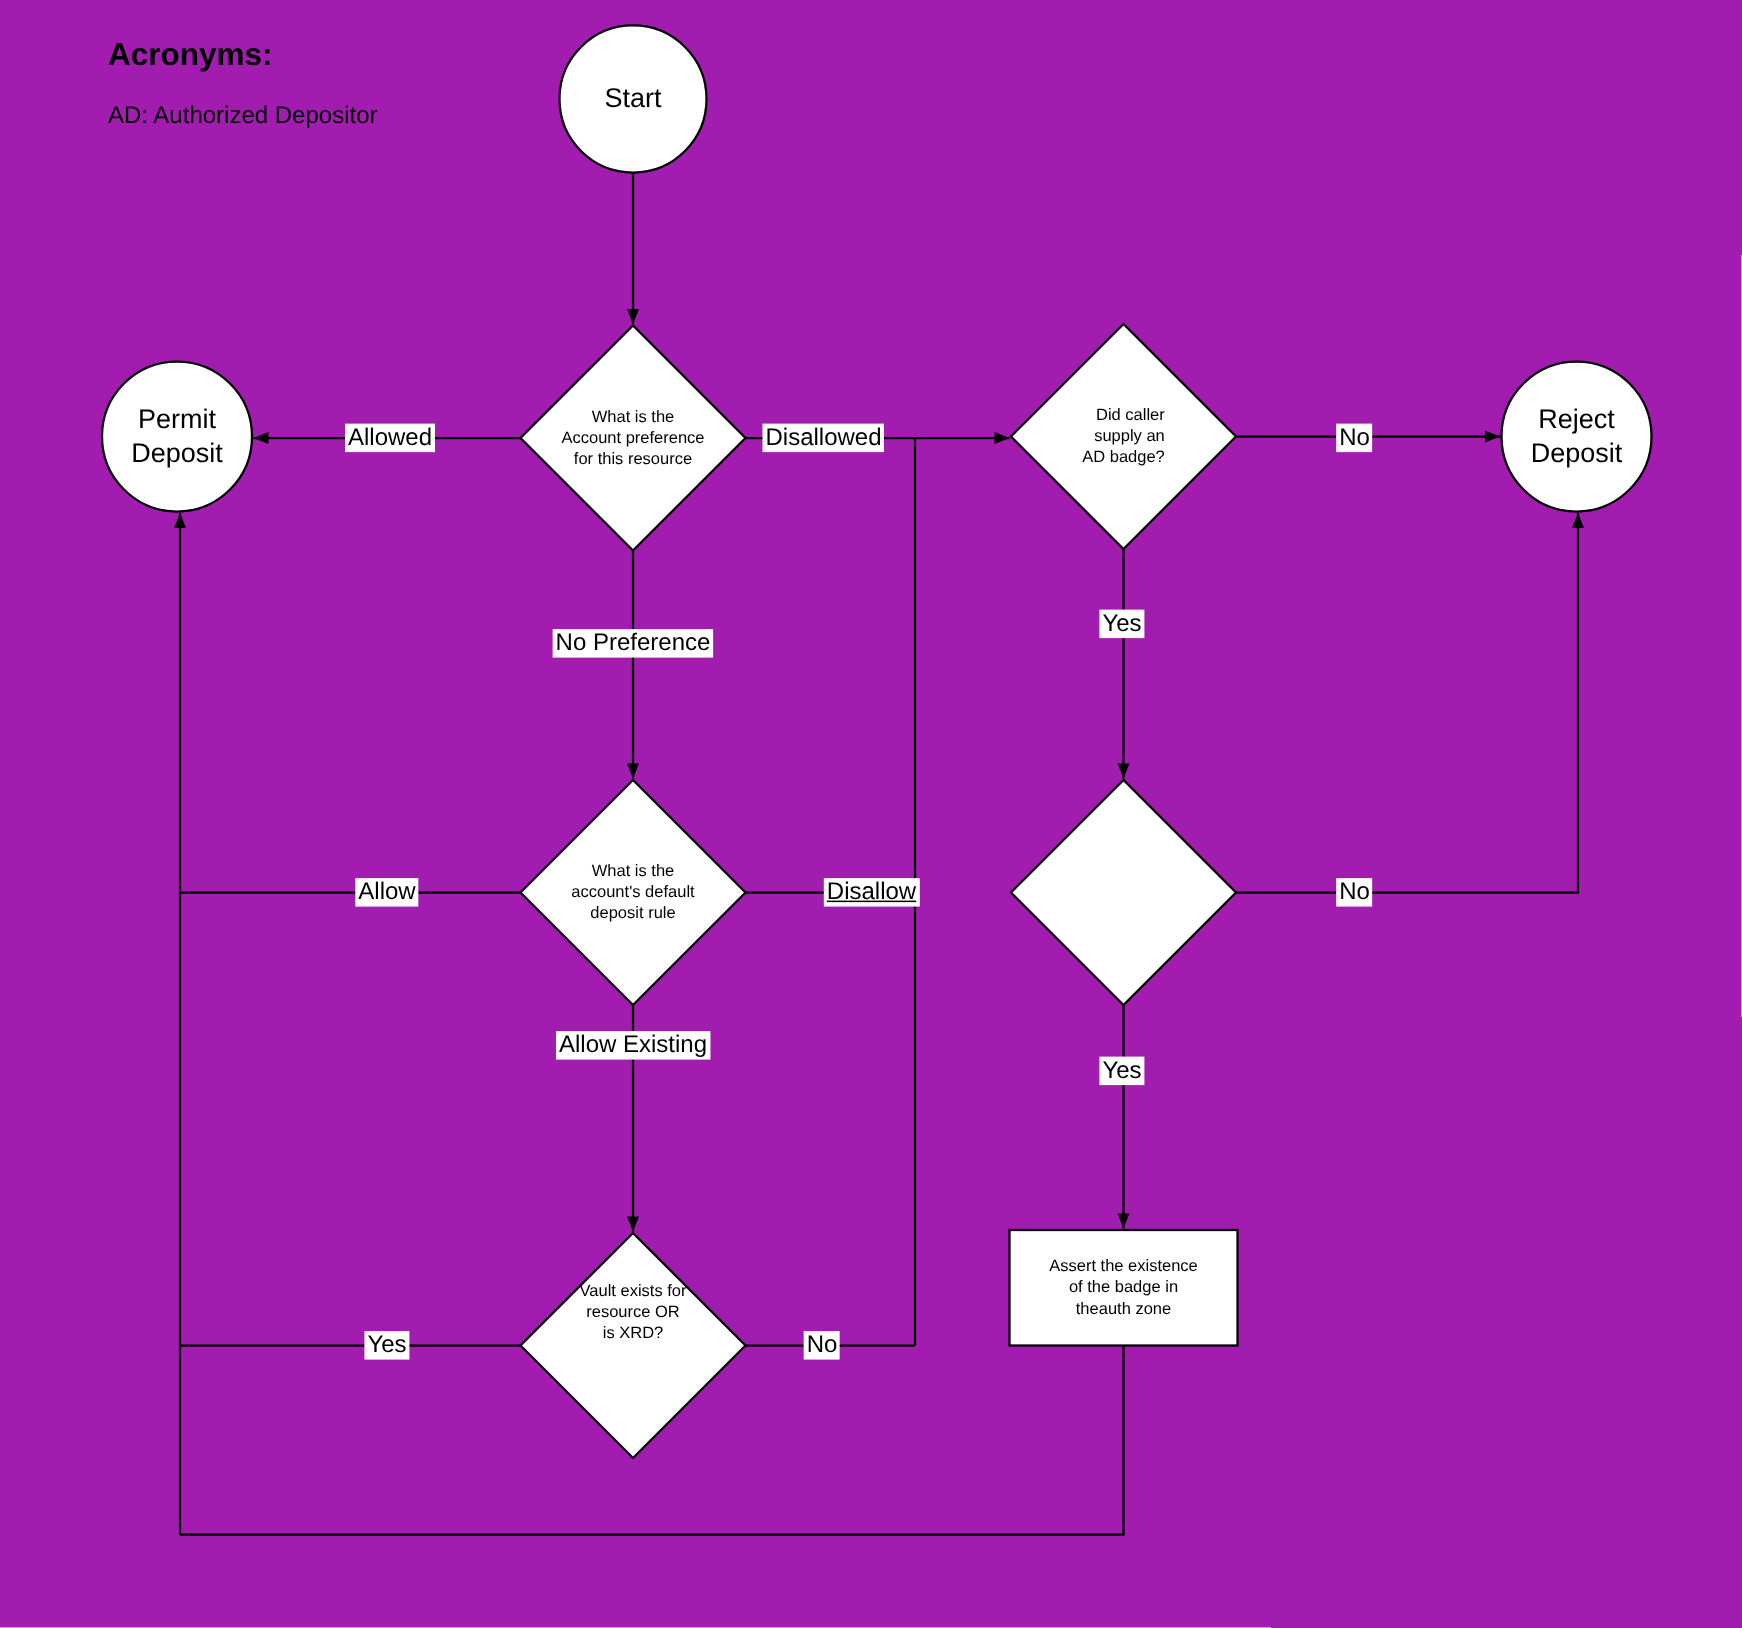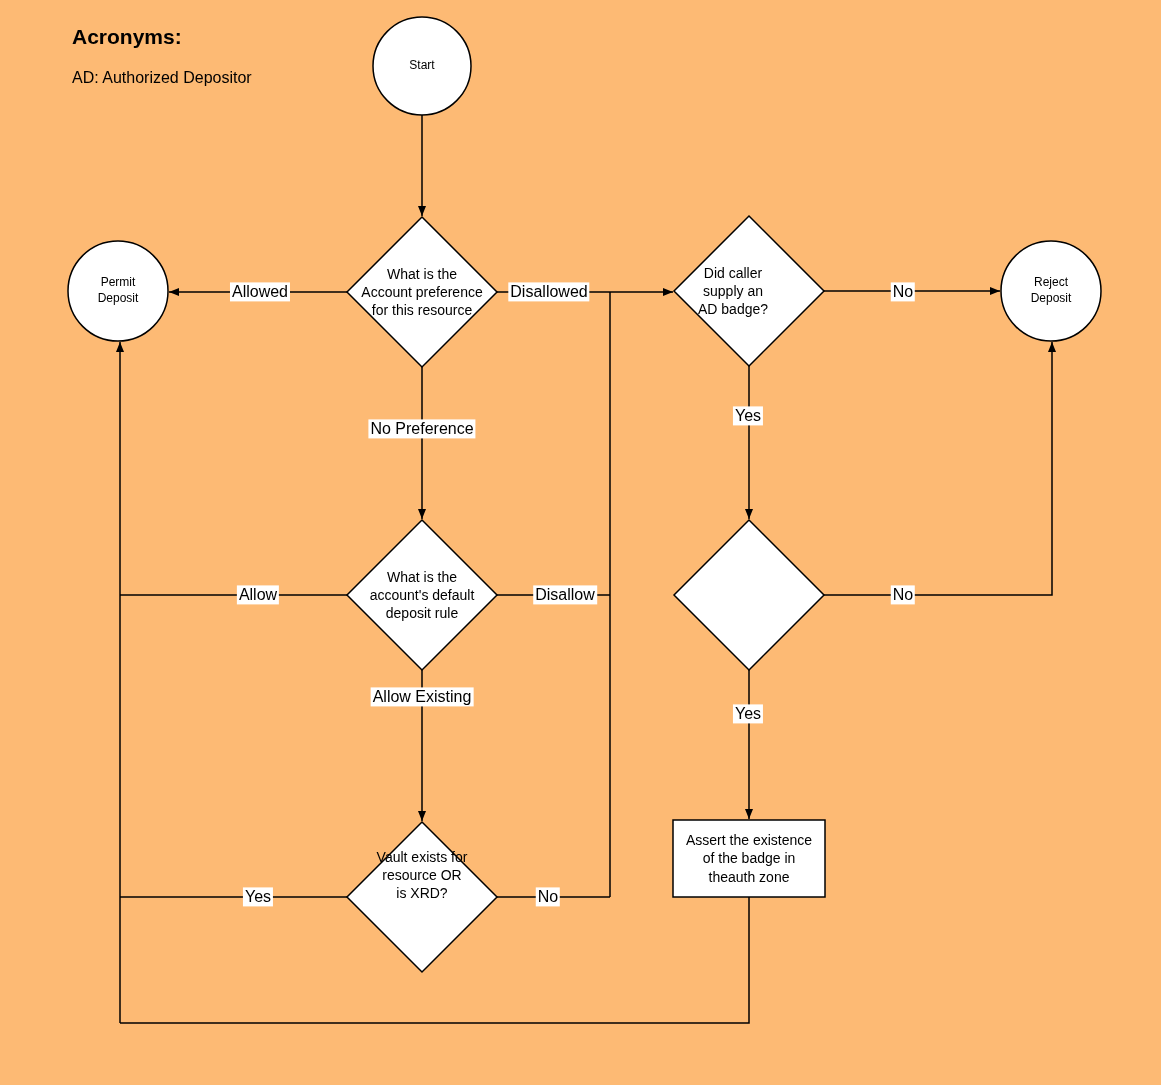--- a/index.html
+++ b/index.html
@@ -1,26 +1,26 @@
 <!DOCTYPE html>
 <html><head>
 <meta charset="utf-8">
 <style>
   html,body{margin:0;padding:0;background:#ffffff;}
   .canvas{
-    position:relative;width:1161px;height:1085px;background:#fdba74;
+    position:relative;width:1161px;height:1085px;background:#a21caf;
     font-family:"Liberation Sans",sans-serif;color:#000;overflow:hidden;
   }
   .canvas svg{position:absolute;left:0;top:0;}
   .nlabel{
     position:absolute;display:flex;align-items:center;justify-content:center;
-    text-align:center;font-size:14px;line-height:1.3;white-space:pre-line;
+    text-align:center;font-size:11px;line-height:1.3;white-space:pre-line;
     pointer-events:none;
   }
-  .nlabel.circle-label{font-size:12px;}
+  .nlabel.circle-label{font-size:18px;}
   .elabel{
     position:absolute;transform:translate(-50%,-50%);
     font-size:16px;line-height:1.2;background:#ffffff;padding:0 2px;
     white-space:nowrap;pointer-events:none;
   }
   .acr-title{position:absolute;left:72px;top:25px;font-size:21px;font-weight:700;}
   .acr-def{position:absolute;left:72px;top:69px;font-size:16px;}
   .shape{stroke:#000000;stroke-width:1.5;fill:#ffffff;}
   .edge{stroke:#000000;stroke-width:1.5;fill:none;}
 </style>
@@ -66,21 +66,21 @@
 
   <div class="acr-title">Acronyms:</div>
   <div class="acr-def">AD: Authorized Depositor</div>
 
   <div class="nlabel circle-label" style="left:372px;top:16px;width:100px;height:100px;">Start</div>
   <div class="nlabel" style="left:347px;top:217px;width:150px;height:150px;">What is the
 Account preference
 for this resource</div>
   <div class="nlabel circle-label" style="left:68px;top:241px;width:100px;height:100px;">Permit
 Deposit</div>
-  <div class="nlabel" style="left:658px;top:216px;width:150px;height:150px;">Did caller
+  <div class="nlabel" style="left:674px;top:216px;width:150px;height:150px;text-align:right;">Did caller
 supply an
 AD badge?</div>
   <div class="nlabel circle-label" style="left:1001px;top:241px;width:100px;height:100px;">Reject
 Deposit</div>
   <div class="nlabel" style="left:347px;top:520px;width:150px;height:150px;">What is the
 account's default
 deposit rule</div>
   <div class="nlabel" style="left:347px;top:800px;width:150px;height:150px;">Vault exists for
 resource OR
 is XRD?</div>
@@ -89,18 +89,18 @@
 theauth zone</div>
 
   <div class="elabel" style="left:260px;top:292px;">Allowed</div>
   <div class="elabel" style="left:549px;top:292px;">Disallowed</div>
   <div class="elabel" style="left:422px;top:429px;">No Preference</div>
   <div class="elabel" style="left:903px;top:292px;">No</div>
   <div class="elabel" style="left:748px;top:416px;">Yes</div>
   <div class="elabel" style="left:903px;top:595px;">No</div>
   <div class="elabel" style="left:748px;top:714px;">Yes</div>
   <div class="elabel" style="left:258px;top:595px;">Allow</div>
-  <div class="elabel" style="left:565px;top:595px;">Disallow</div>
+  <div class="elabel" style="left:581px;top:595px;text-decoration:underline;">Disallow</div>
   <div class="elabel" style="left:422px;top:697px;">Allow Existing</div>
   <div class="elabel" style="left:258px;top:897px;">Yes</div>
   <div class="elabel" style="left:548px;top:897px;">No</div>
 
 </div>
 
 </body></html>

